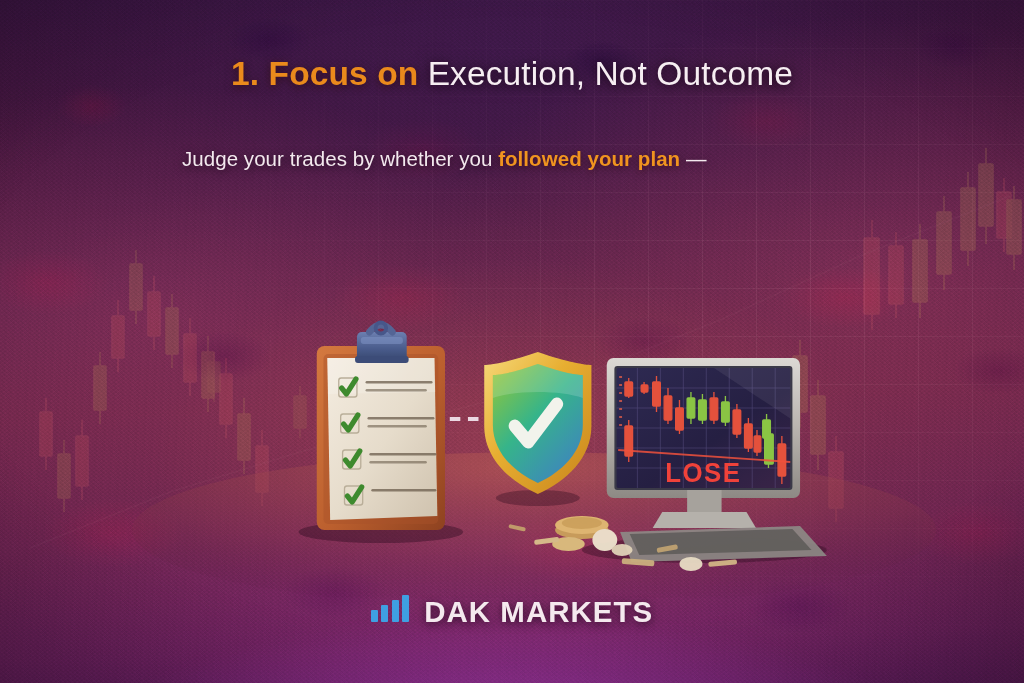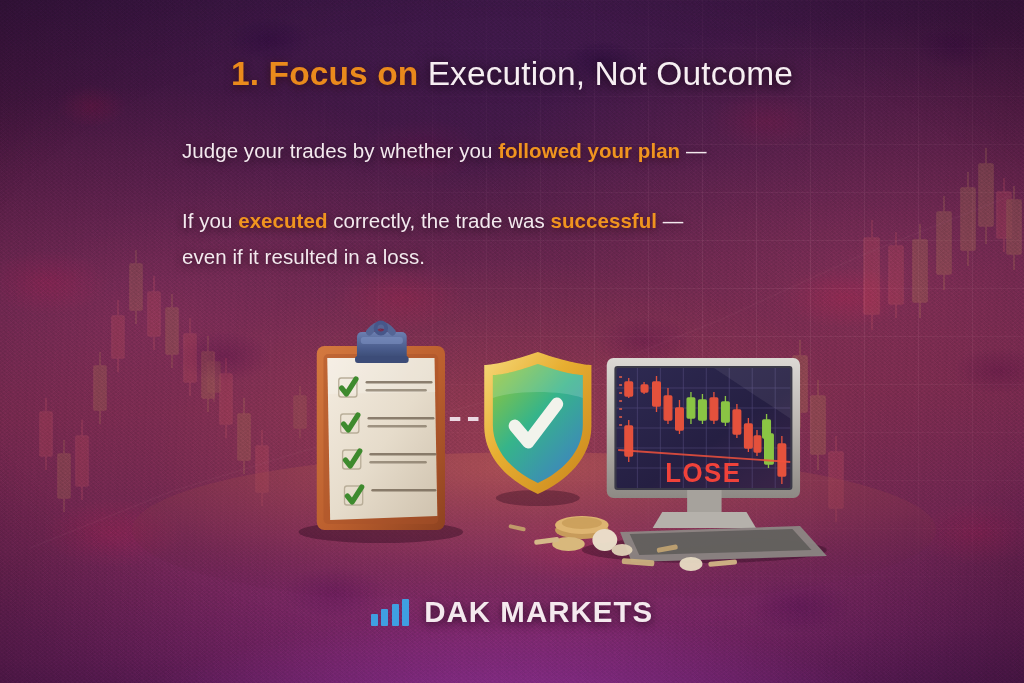--- a/index.html
+++ b/index.html
@@ -92,33 +92,33 @@
 
   
   .copy{
     position:absolute;left:182px;top:133px;width:690px;
     color:#f3e9ee;
     font-size:20.5px;
     line-height:36px;
     letter-spacing:.05px;
     text-shadow:0 2px 8px rgba(26,5,24,.72);
   }
-  .copy p{margin:0 0 20px 0;}
+  .copy p{margin:8px 0 20px 0;}
   .copy p:last-child{margin-bottom:0;}
   .copy .hl{color:#f0941f;font-weight:bold;text-shadow:0 2px 8px rgba(42,10,0,.62);}
   .spacer-gap{height:14px;}
 
   
   .scene{position:absolute;left:0;right:0;top:318px;height:280px;margin-left:44px;}
   .scene svg{display:block;width:100%;height:100%;}
 
   
   .brand{
     position:absolute;left:0;right:0;bottom:54px;
-    display:flex;align-items:center;justify-content:center;gap:15px;
+    display:flex;align-items:flex-start;justify-content:center;gap:15px;
   }
   .brand-mark{display:flex;align-items:flex-end;gap:3.5px;height:27px;}
   .brand-mark i{display:block;width:7px;background:#3f9fe2;border-radius:1px;}
   .brand-mark i:nth-child(1){height:12px;}
   .brand-mark i:nth-child(2){height:17px;}
   .brand-mark i:nth-child(3){height:22px;}
   .brand-mark i:nth-child(4){height:27px;}
   .brand-name{
     font-size:29.5px;font-weight:bold;letter-spacing:1.0px;
     color:#f4e9ee;
@@ -214,24 +214,20 @@
 
   <div class="headline">
     <span class="accent">1. Focus on</span><span class="plain"> Execution, Not Outcome</span>
   </div>
 
   <div class="copy">
     <p>
       <span>Judge your trades by whether you </span><span class="hl">followed your plan</span><span> —</span><br>
     </p>
     <div class="spacer-gap"></div>
-    <p>
-      <span>If you </span><span class="hl">executed</span><span> correctly, the trade was </span><span class="hl">successful</span><span> —</span><br>
-      <span>even if it resulted in a loss.</span>
-    </p>
   </div>
 
   <div class="scene">
     <svg viewBox="0 0 1024 280" preserveAspectRatio="none" aria-hidden="true">
       <defs>
         <linearGradient id="paperG" x1="0" y1="0" x2="1" y2="1">
           <stop offset="0%" stop-color="#f4ece0"></stop>
           <stop offset="52%" stop-color="#e6dccb"></stop>
           <stop offset="100%" stop-color="#cfc2ae"></stop>
         </linearGradient>

